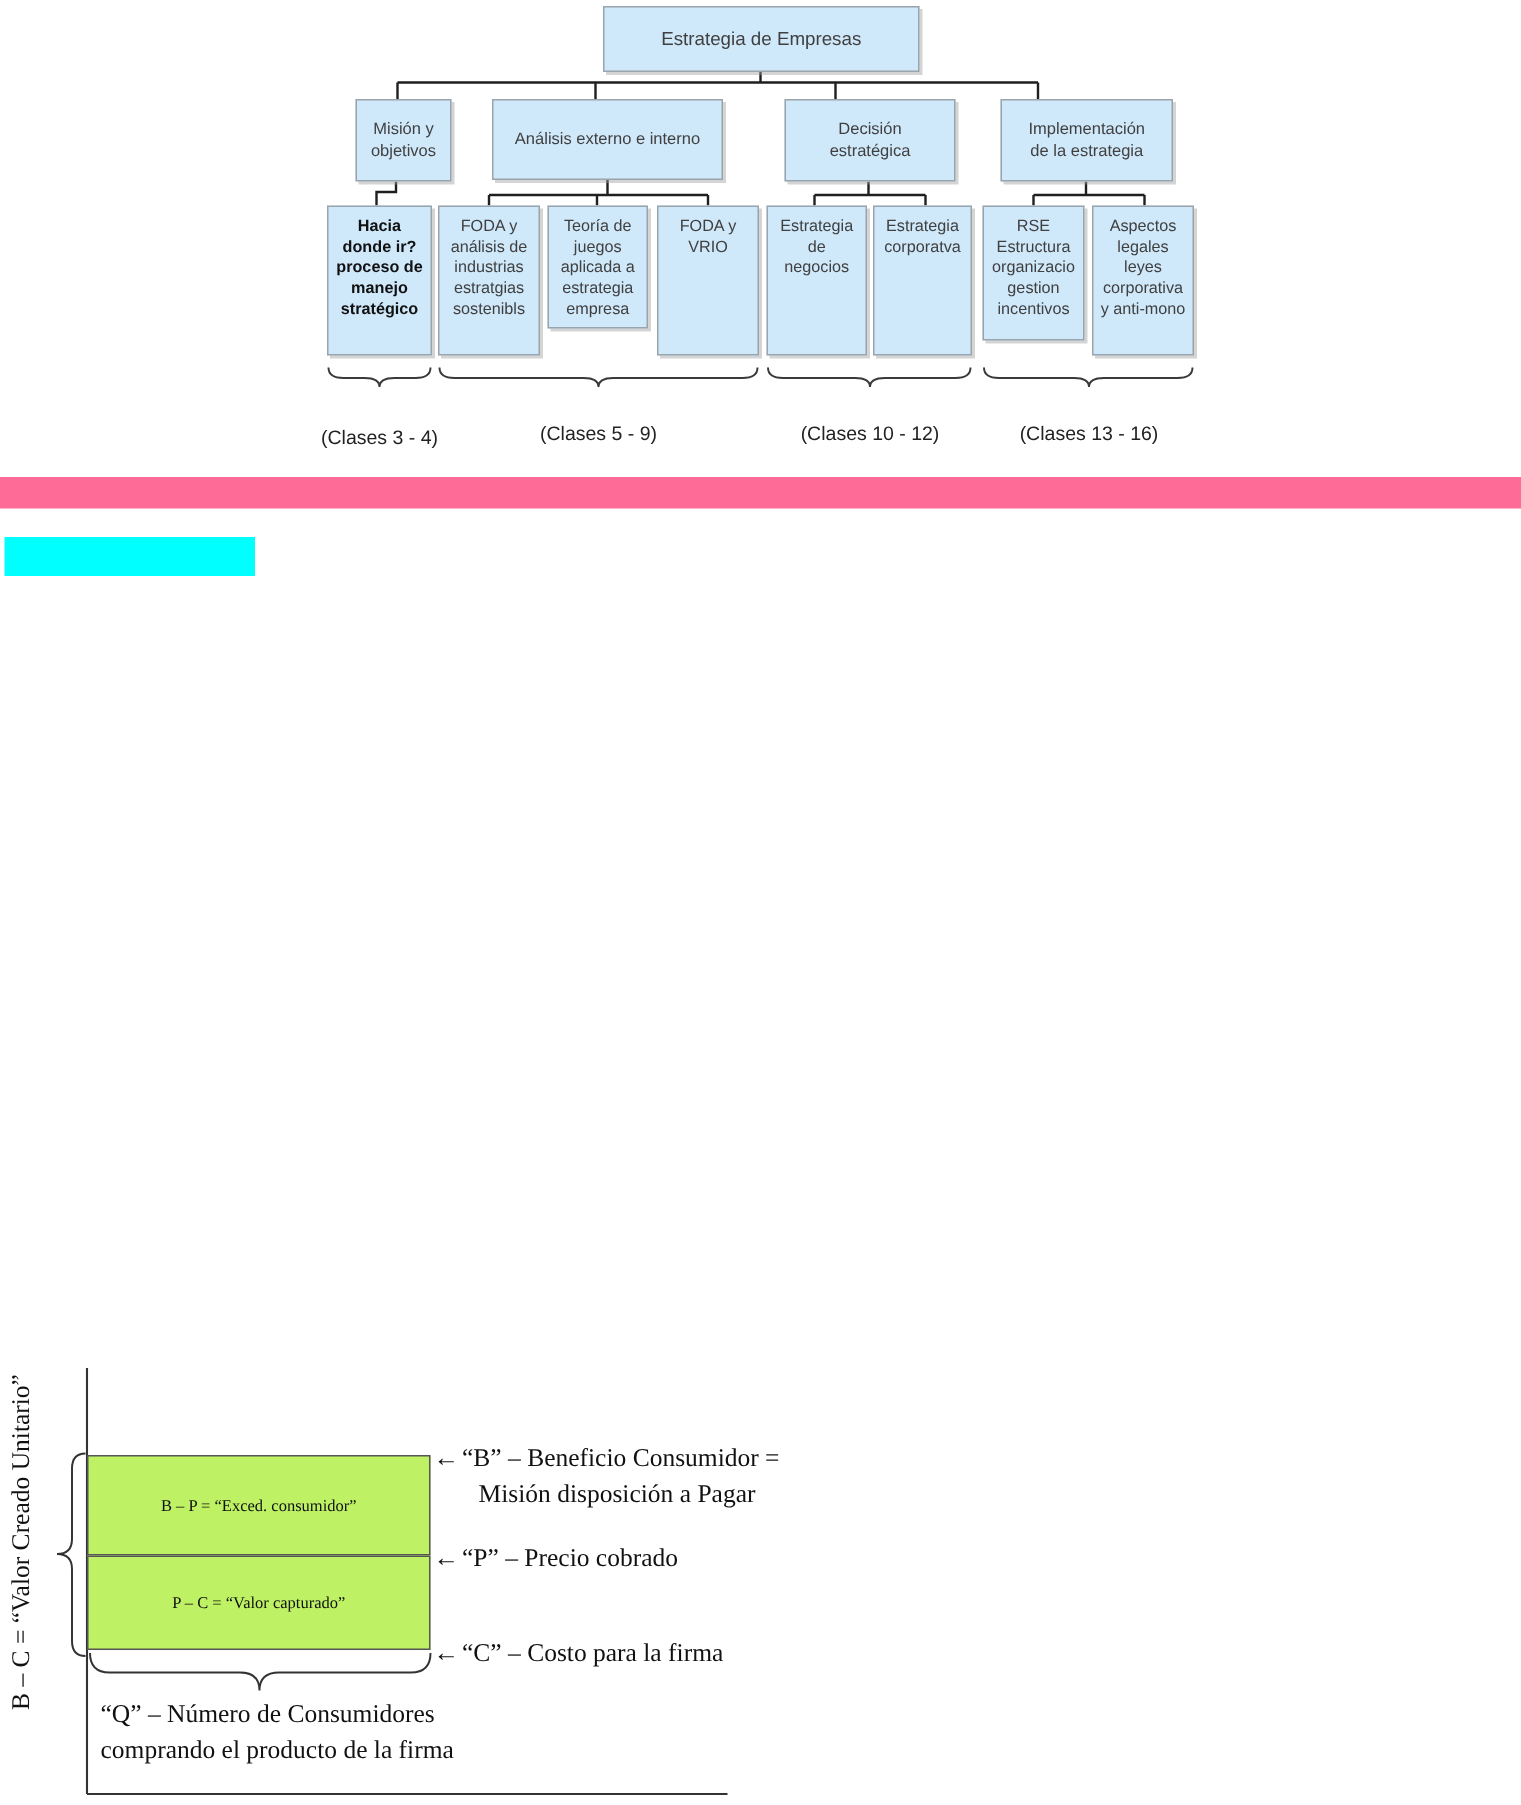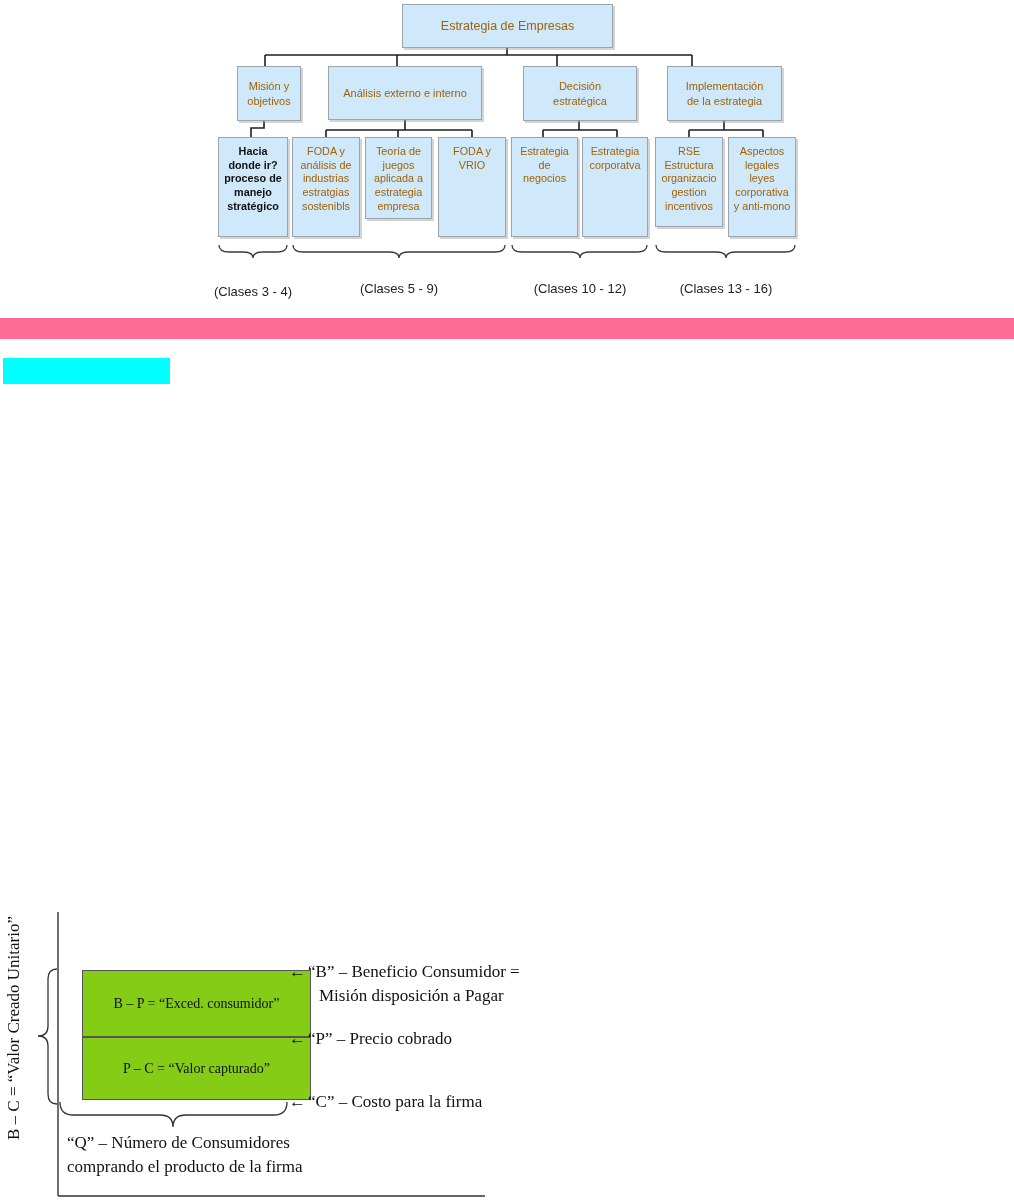--- a/index.html
+++ b/index.html
@@ -3,36 +3,36 @@
 <meta charset="utf-8">
 <style>
   html,body{margin:0;padding:0;background:#ffffff;}
   .canvas{position:relative;width:1014px;height:1203px;background:#ffffff;overflow:hidden;}
   .layer{position:absolute;left:0;top:0;}
 
   
   .obox{position:absolute;background:var(--boxfill,#cfe8fa);border:1px solid #9aa4ac;
         box-shadow:2px 2px 0 rgba(160,160,160,.45);
         display:flex;align-items:center;justify-content:center;text-align:center;
-        font-family:"Liberation Sans",sans-serif;color:#a16207;white-space:pre-line;box-sizing:border-box;}
+        font-family:"Liberation Sans",sans-serif;color:#404040;white-space:pre-line;box-sizing:border-box;}
   .root{font-size:12.5px;}
   .lvl2{font-size:11px;line-height:1.3;}
   .leaf{font-size:10.8px;line-height:1.27;align-items:flex-start;padding-top:7px;}
   .leaf.bold{font-weight:bold;color:#111;}
 
   .note{position:absolute;text-align:center;font-family:"Liberation Sans",sans-serif;
         font-size:13px;color:#222;line-height:1.45;white-space:pre-line;}
 
   
   .hbar{position:absolute;}
 
   
-  .vd-box{position:absolute;border:1.4px solid #555;background:#84cc16;display:flex;align-items:center;
-          justify-content:center;font-family:"Liberation Serif",serif;font-size:14px;color:#111;
-          box-sizing:border-box;text-align:center;margin-left:24px;}
+  .vd-box{position:absolute;border:1.4px solid #555;background:#bef264;display:flex;align-items:center;
+          justify-content:center;font-family:"Liberation Serif",serif;font-size:11px;color:#111;
+          box-sizing:border-box;text-align:center;}
   .vd-text{position:absolute;font-family:"Liberation Serif",serif;font-size:17px;color:#111;
            white-space:nowrap;line-height:1.35;}
   .rot-label{position:absolute;left:-116px;top:1018px;width:260px;height:20px;line-height:20px;
              transform:rotate(-90deg);text-align:center;font-family:"Liberation Serif",serif;
              font-size:17px;color:#111;white-space:nowrap;}
 </style>
 </head>
 <body>
 
 <div class="canvas">

